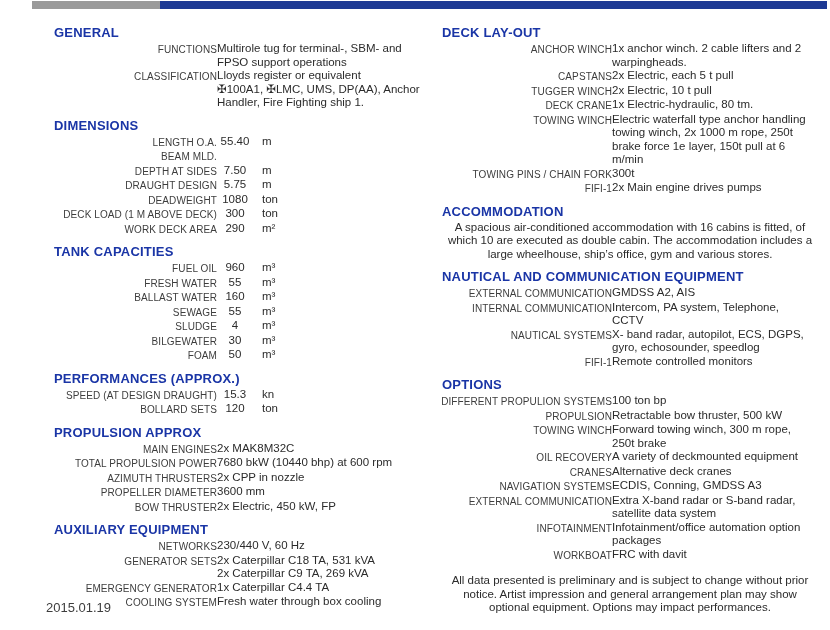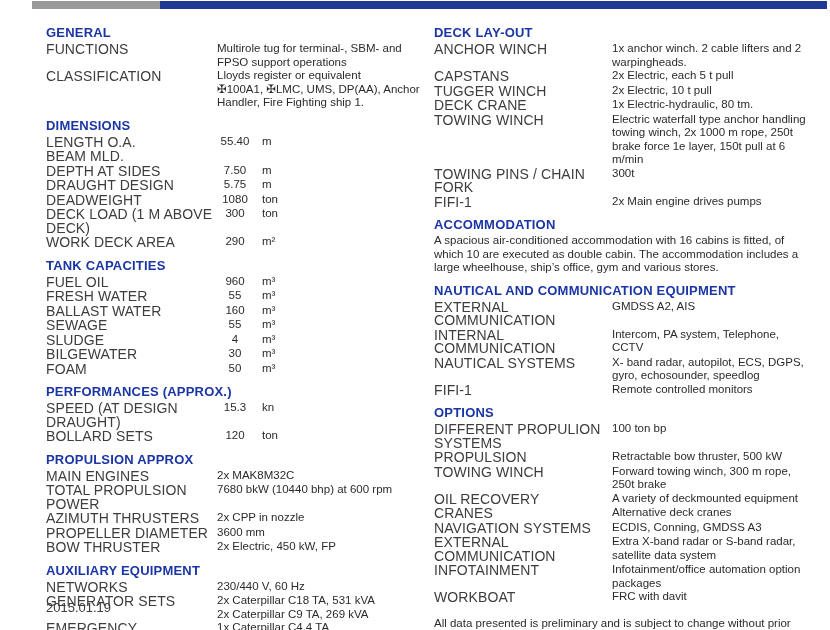--- a/index.html
+++ b/index.html
@@ -17,39 +17,40 @@
     font-family:"Liberation Sans", sans-serif;
   }
   .topbar{position:absolute;left:32px;top:1px;right:3px;height:8px;display:flex;}
   .topbar-gray{width:128px;background:var(--bar-gray);}
   .topbar-blue{flex:1;background:var(--bar-blue);}
   .col{position:absolute;top:26px;}
   .col-left{left:46px;width:388px;}
   .col-right{left:434px;width:392px;}
   section{margin:0 0 9px 0;}
   .sec-title{
-    font-size:13px;line-height:13px;font-weight:bold;margin:0 0 3px 0;
+    font-size:13px;line-height:13px;font-weight:bold;margin:0 0 3px 8px;
     color:var(--heading-blue);letter-spacing:0.2px;
   }
   .row{display:flex;align-items:flex-start;}
   .lbl{
-    flex:none;font-size:14px;line-height:13.5px;color:var(--label-color);
-    letter-spacing:0.1px;padding-top:1px;
+    flex:none;font-size:10px;line-height:13.5px;color:var(--label-color);
+    letter-spacing:0.1px;padding-top:1px;text-align:right;
   }
   .col-left .lbl{width:171px;}
   .col-right .lbl{width:178px;}
   .val{
     flex:1;font-size:11.5px;line-height:13.5px;color:var(--value-color);
     white-space:pre-line;
   }
   .num{display:inline-block;width:36px;text-align:center;}
   .unit{margin-left:9px;}
   .para{
     font-size:11.5px;line-height:13.5px;margin:0;color:var(--value-color);
     white-space:pre-line;
+    text-align:center;
   }
   .disclaimer{margin-top:12px;}
   .footer-date{
     position:absolute;left:46px;top:600px;font-size:13px;color:var(--label-color);
   }
 </style>
 </head>
 <body>
 
 <div class="topbar">

